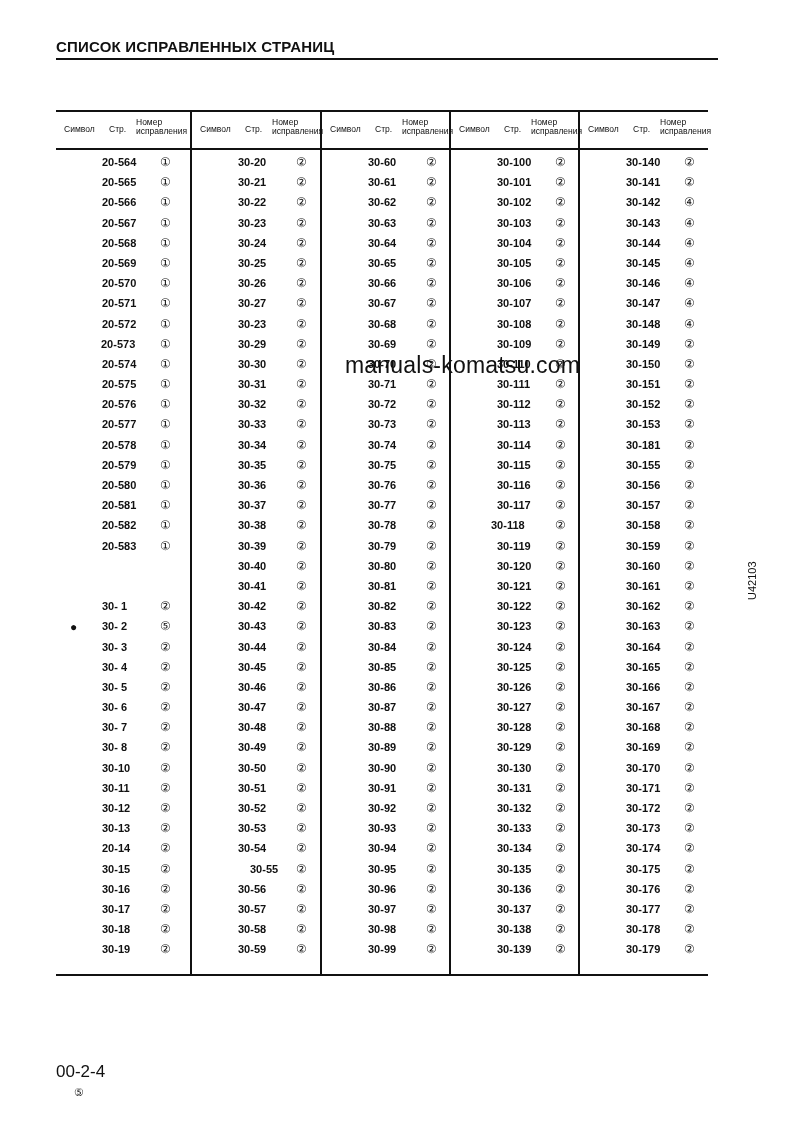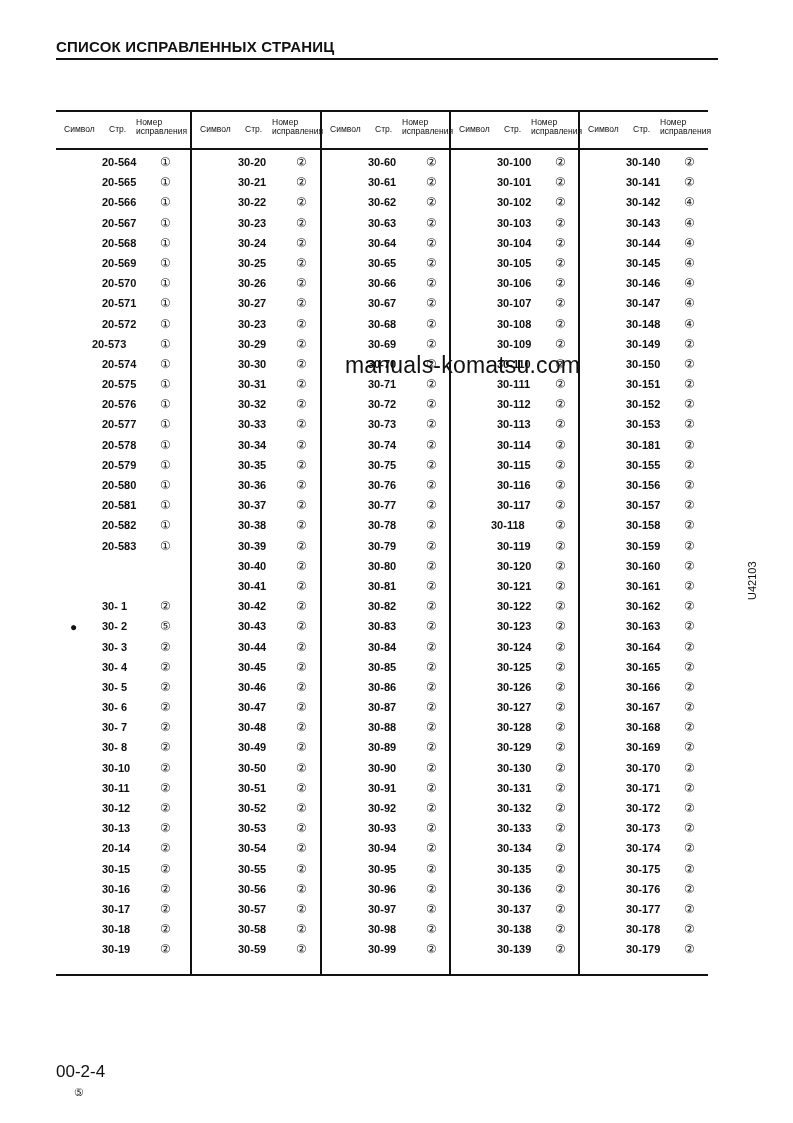--- a/index.html
+++ b/index.html
@@ -87,21 +87,21 @@
           <span class="pg" style="left:46px">20-571</span>
           <span class="rev" style="left:104px">①</span>
         </div>
         <div class="row">
           <span class="mark"></span>
           <span class="pg" style="left:46px">20-572</span>
           <span class="rev" style="left:104px">①</span>
         </div>
         <div class="row">
           <span class="mark"></span>
-          <span class="pg" style="left:36px">20-573</span>
+          <span class="pg" style="left:45px">20-573</span>
           <span class="rev" style="left:104px">①</span>
         </div>
         <div class="row">
           <span class="mark"></span>
           <span class="pg" style="left:46px">20-574</span>
           <span class="rev" style="left:104px">①</span>
         </div>
         <div class="row">
           <span class="mark"></span>
           <span class="pg" style="left:46px">20-575</span>
@@ -426,21 +426,21 @@
           <span class="pg" style="left:46px">30-53</span>
           <span class="rev" style="left:104px">②</span>
         </div>
         <div class="row">
           <span class="mark"></span>
           <span class="pg" style="left:46px">30-54</span>
           <span class="rev" style="left:104px">②</span>
         </div>
         <div class="row">
           <span class="mark"></span>
-          <span class="pg" style="left:46px">30-55</span>
+          <span class="pg" style="left:58px">30-55</span>
           <span class="rev" style="left:104px">②</span>
         </div>
         <div class="row">
           <span class="mark"></span>
           <span class="pg" style="left:46px">30-56</span>
           <span class="rev" style="left:104px">②</span>
         </div>
         <div class="row">
           <span class="mark"></span>
           <span class="pg" style="left:46px">30-57</span>

